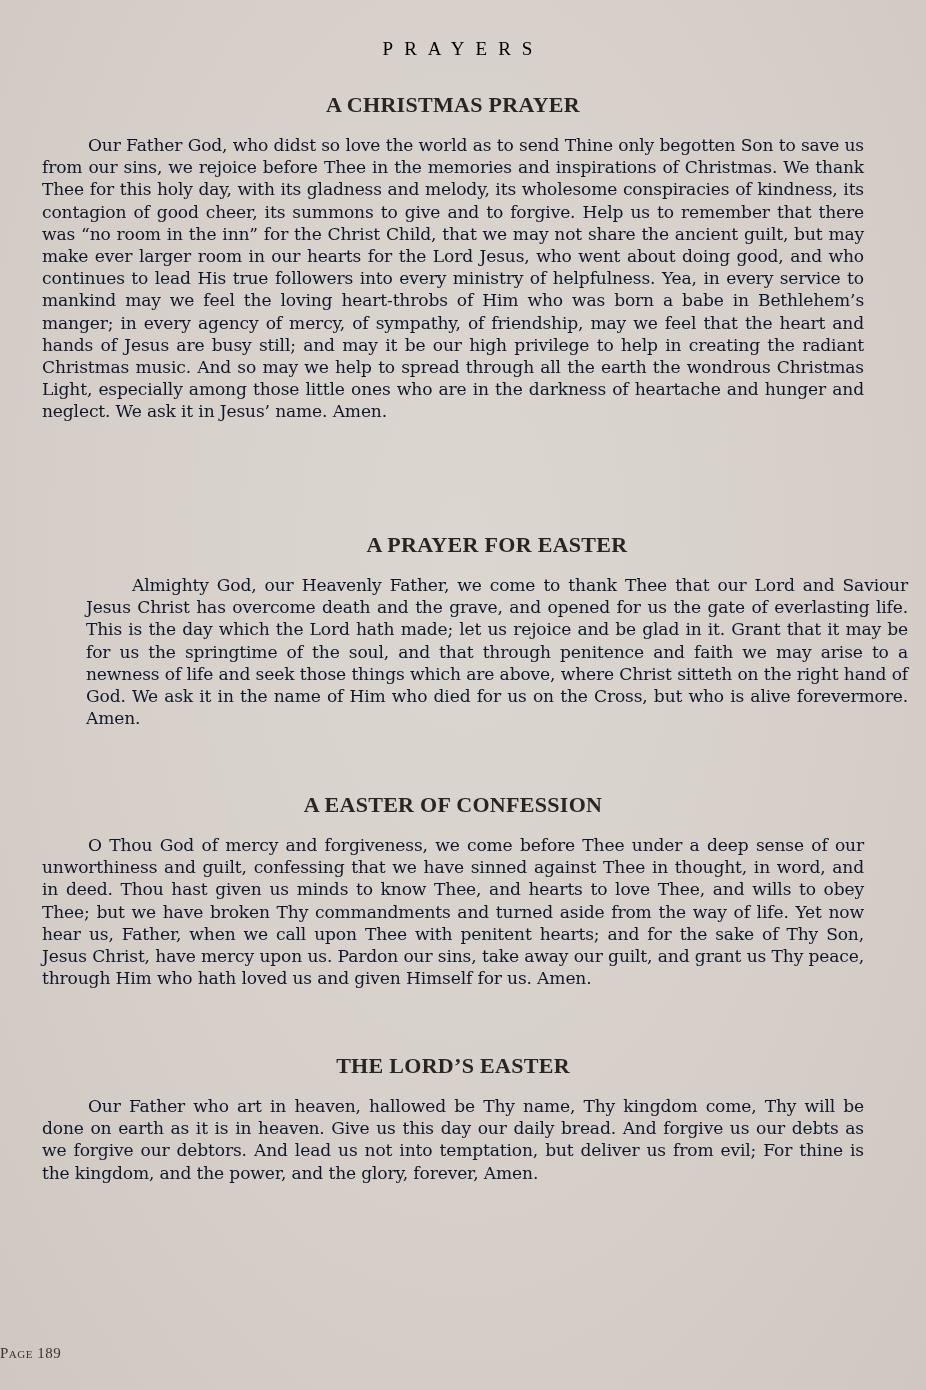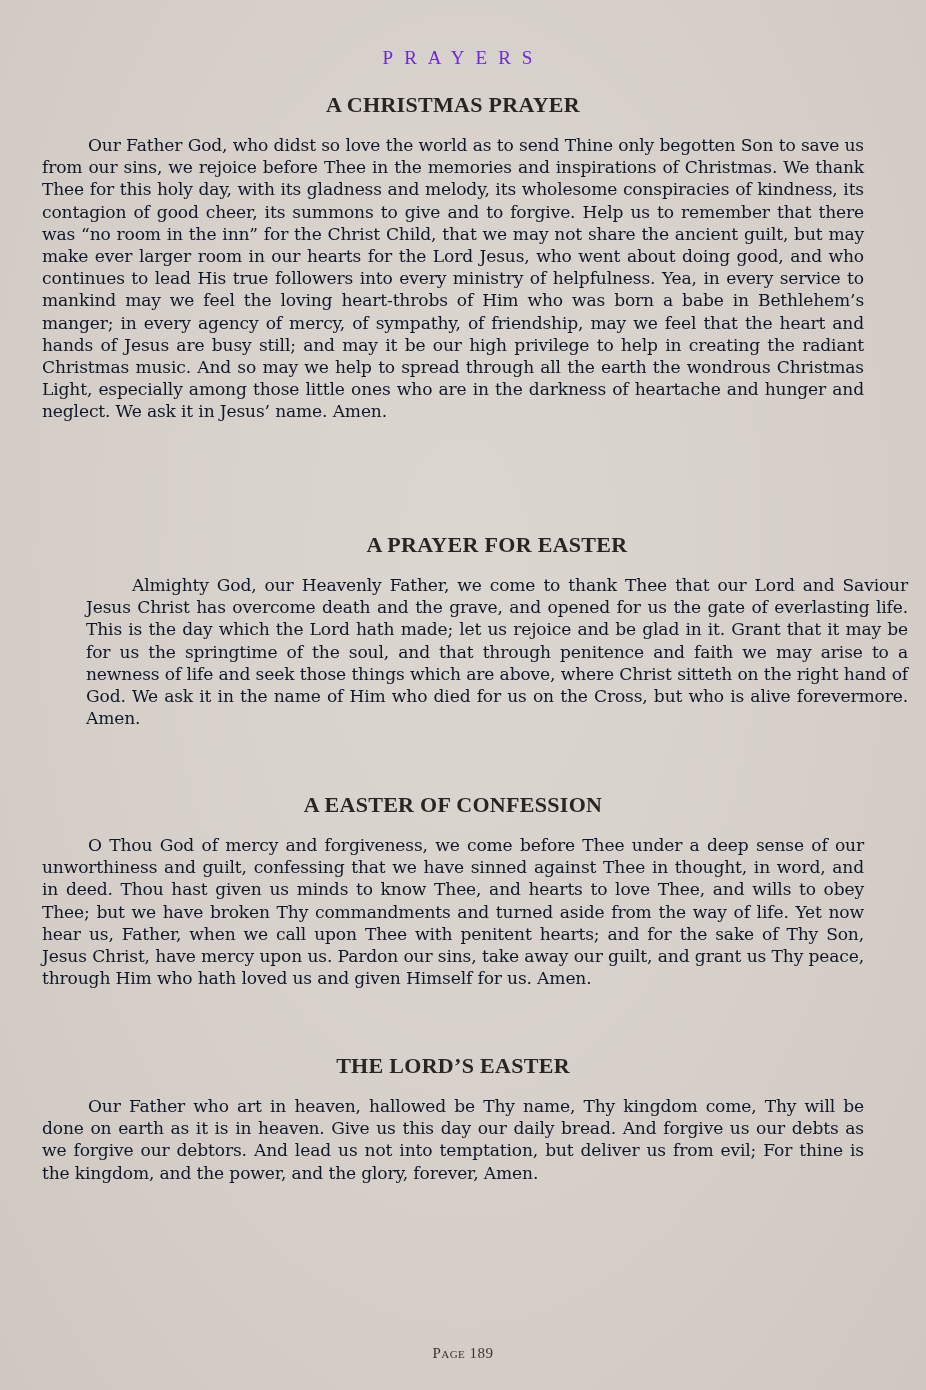--- a/index.html
+++ b/index.html
@@ -14,22 +14,21 @@
       font-family: "DejaVu Serif", serif;
     }
     .running-head {
       position: absolute;
       top: 38px;
       left: 0; width: 926px;
       text-align: center;
       font-family: "Liberation Serif", serif;
       font-size: 19px;
       letter-spacing: 11px;
-      color: #6d28d9;
-      margin-top: 9px;
+      color: #000000;
     }
     .section { position: absolute; left: 42px; width: 822px; }
     .section h2 {
       margin: 0;
       text-align: center;
       font-family: "Liberation Serif", serif;
       font-weight: bold;
       font-size: 22px;
       letter-spacing: 0.3px;
       color: #2a2523;
@@ -47,21 +46,21 @@
       word-spacing: 0px;
     }
     #sec-christmas { top: 92px; }
     #sec-easter { top: 532px; margin-left: 44px; }
     #sec-confession { top: 792px; }
     #sec-lords { top: 1053px; }
     .footer {
       position: absolute;
       top: 1345px;
       left: 0; width: 926px;
-      text-align: center;
+      text-align: left;
       font-family: "Liberation Serif", serif;
       font-size: 15px;
       color: #3a3431;
       font-variant: small-caps;
       letter-spacing: 0.5px;
     }
   </style>
 </head>
 <body>
 

